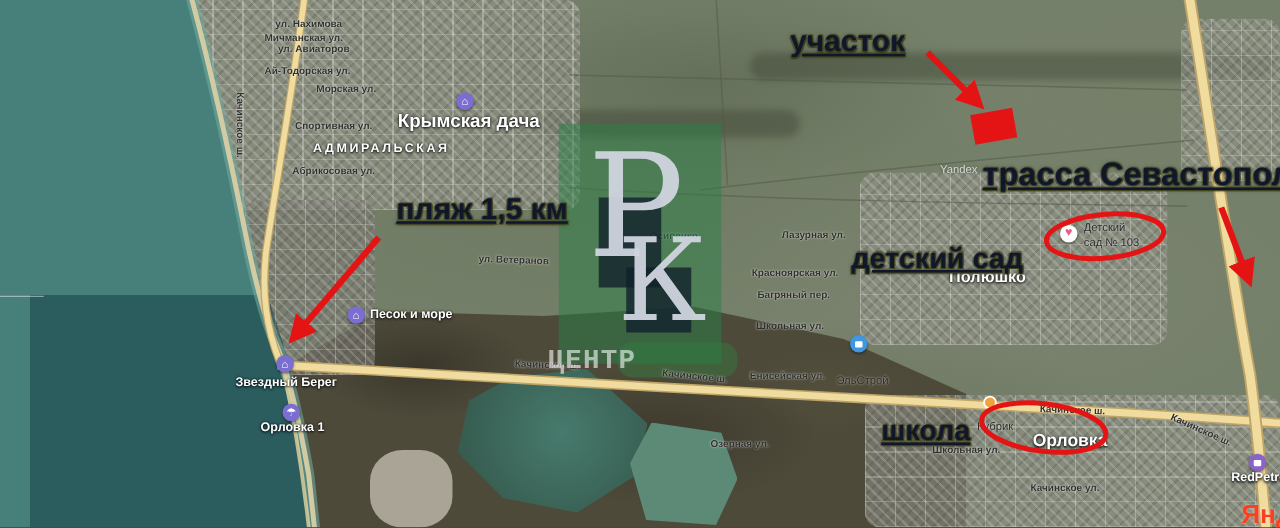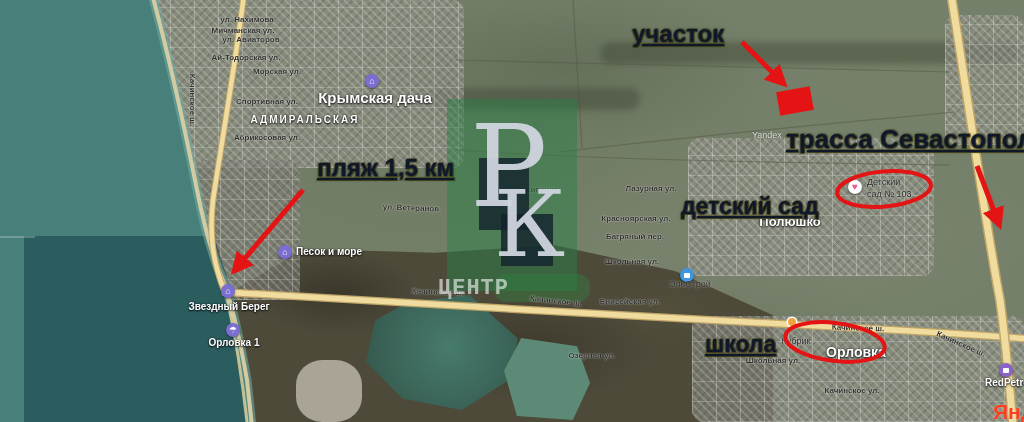--- a/index.html
+++ b/index.html
@@ -154,21 +154,21 @@
     <span class="poi-icon white-i" style="left:855px;top:187px;">♥</span>
     <span class="poi-icon orange-dot" style="left:792px;top:322px;"></span>
     <span class="poi-icon fuel" style="left:1006px;top:370px;">
         <span class="gbox"></span>
       </span>
 
     <div class="lbl place" style="left:375px;top:97px;font-size:15px;">Крымская дача</div>
     <div class="place" style="position:absolute;left:296px;top:246px;font-size:10px;white-space:nowrap;">Песок и море</div>
     <div class="lbl place" style="left:229px;top:306px;font-size:10px;">Звездный Берег</div>
     <div class="lbl place" style="left:234px;top:342px;font-size:10px;">Орловка 1</div>
-    <div class="lbl dark-poi" style="left:690px;top:284px;">ЭльСтрой</div>
+    <div class="lbl dark-poi" style="left:690px;top:304px;">ЭльСтрой</div>
     <div class="dark-poi" style="position:absolute;left:867px;top:177px;white-space:nowrap;">Детский</div>
     <div class="dark-poi" style="position:absolute;left:867px;top:189px;white-space:nowrap;">сад № 103</div>
     <div class="lbl dark-poi" style="left:796px;top:341px;">Кубрик</div>
     <div class="place" style="position:absolute;left:985px;top:377px;font-size:10px;white-space:nowrap;">RedPetro</div>
 
     <div class="yx-small" style="left:752px;top:130px;">Yandex</div>
   </div>
 
   <div class="abs" style="left:0;top:0;width:1024px;height:422px;z-index:15;pointer-events:none;">
     <div class="abs wm-square"></div>

